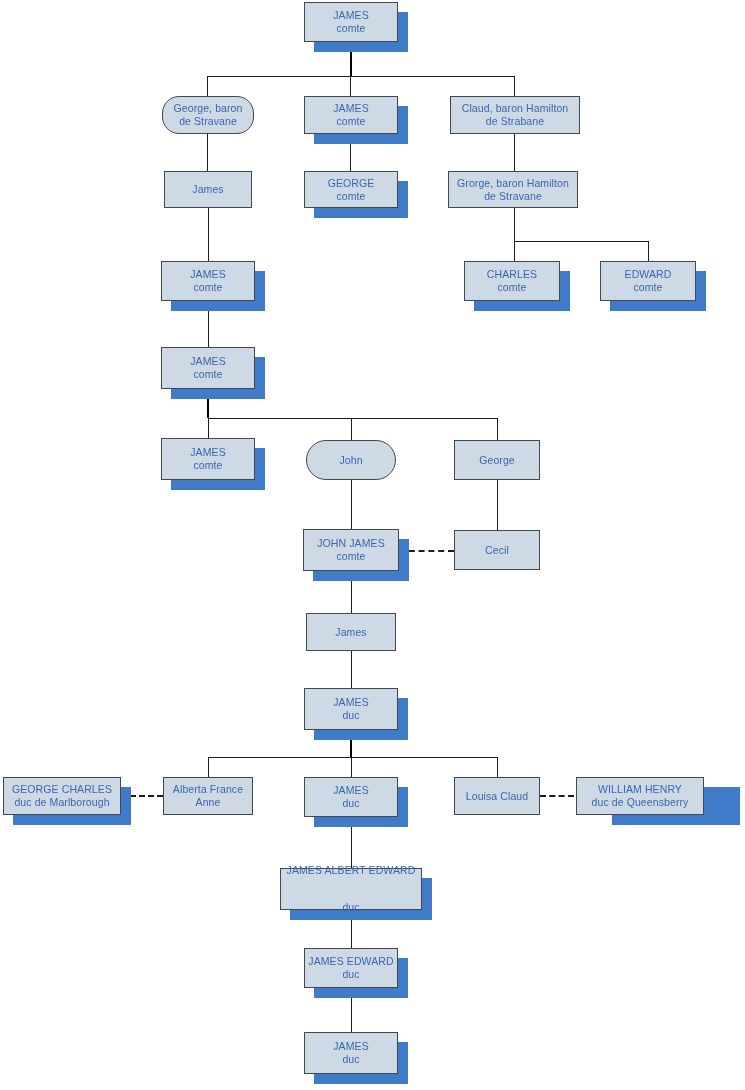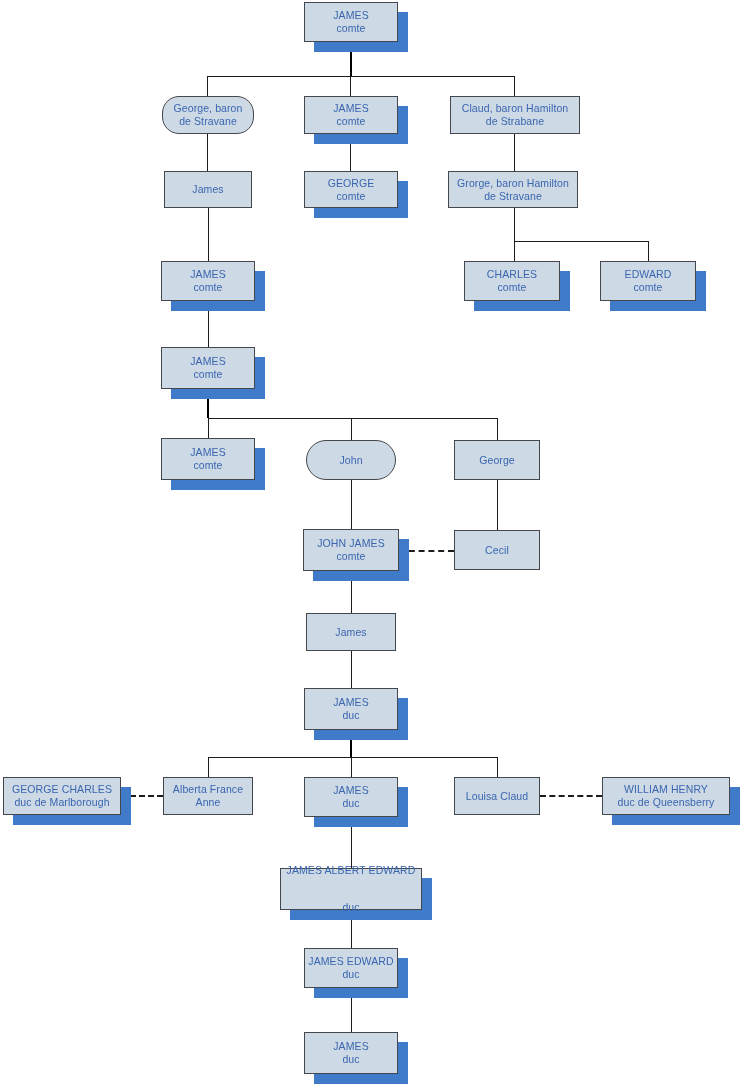--- a/index.html
+++ b/index.html
@@ -186,21 +186,21 @@
       </div>
       <div class="shadow" style="left: 314px; top: 787px; width: 94px; height: 40px;"></div>
       <div class="node" style="left: 304px; top: 777px; width: 94px; height: 40px;">
         <span class="l1">JAMES</span>
         <span class="l2">duc</span>
       </div>
       <div class="node" style="left: 454px; top: 777px; width: 86px; height: 38px;">
         <span class="l1">Louisa Claud</span>
       </div>
       <div class="shadow" style="left: 612px; top: 787px; width: 128px; height: 38px;"></div>
-      <div class="node" style="left: 602px; top: 777px; width: 128px; height: 38px;">
+      <div class="node" style="left: 576px; top: 777px; width: 128px; height: 38px;">
         <span class="l1">WILLIAM HENRY</span>
         <span class="l2">duc de Queensberry</span>
       </div>
       <div class="shadow" style="left: 290px; top: 878px; width: 142px; height: 42px;"></div>
       <div class="node wrap" style="left: 280px; top: 868px; width: 142px; height: 42px; gap: 24px;">
         <span class="l1">JAMES ALBERT EDWARD</span>
         <span class="l2">duc</span>
       </div>
       <div class="shadow" style="left: 314px; top: 958px; width: 94px; height: 40px;"></div>
       <div class="node" style="left: 304px; top: 948px; width: 94px; height: 40px;">

